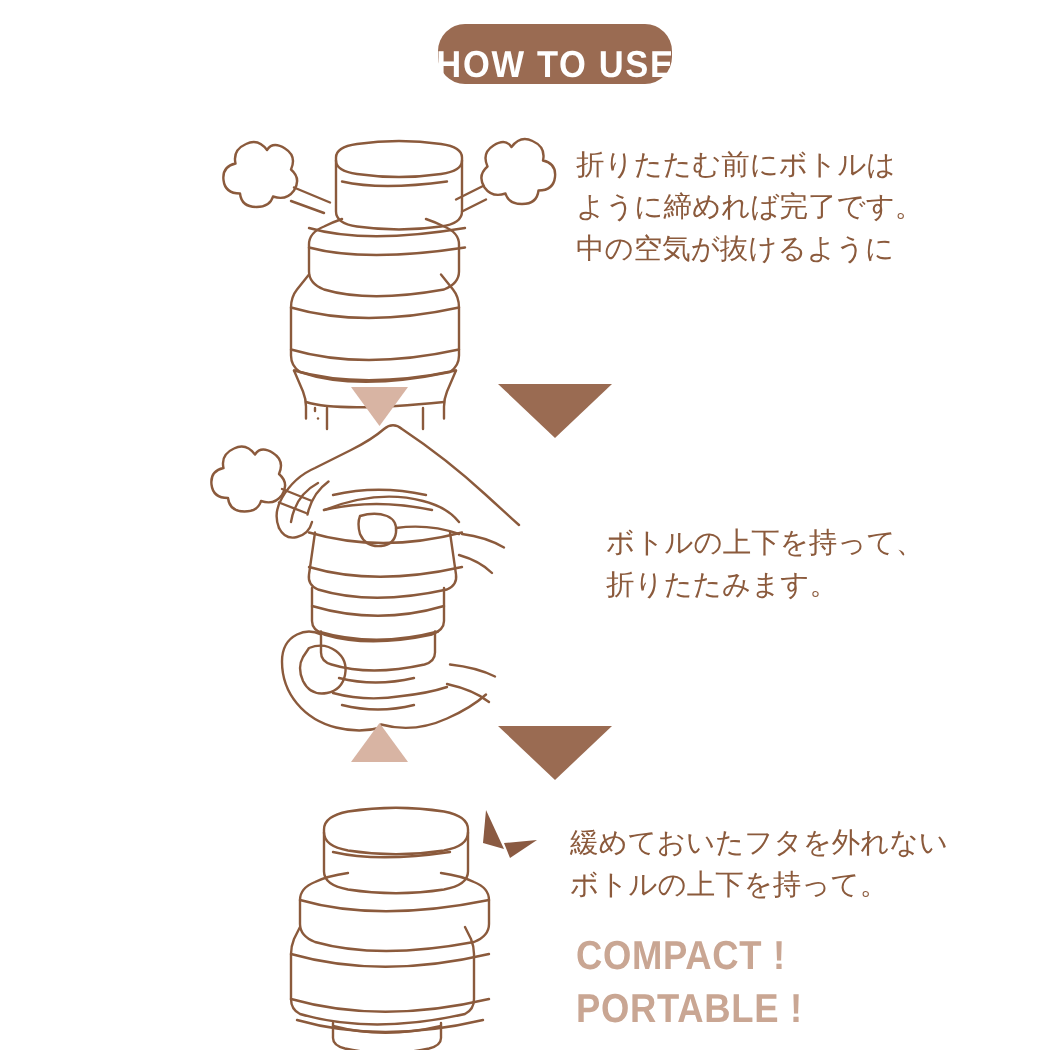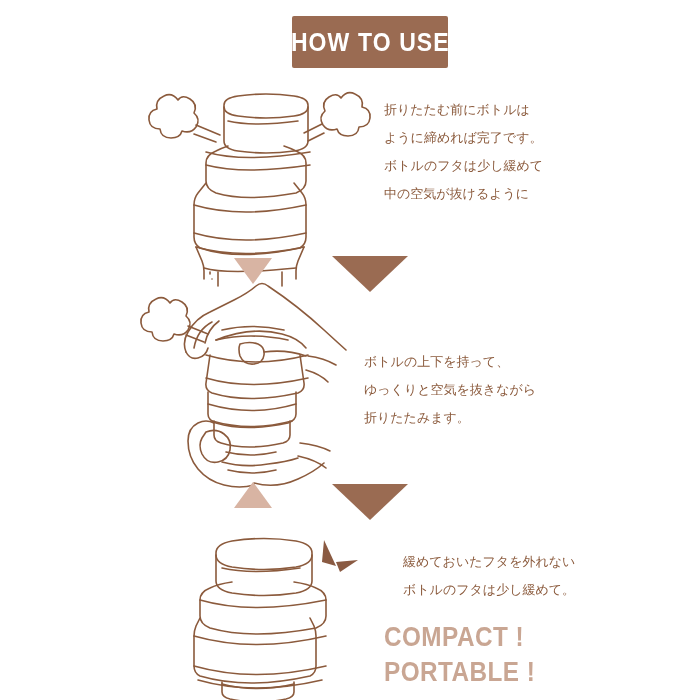--- a/index.html
+++ b/index.html
@@ -22,52 +22,52 @@
     width: 700px;
     height: 700px;
   }
 
   
   .header-badge {
     position: absolute;
     left: 292px;
     top: 16px;
     width: 156px;
-    height: 52px;
+    height: 40px;
     background: #9a6b52;
-    border-radius: 2px;
+    border-radius: 18px;
     display: flex;
-    align-items: center;
+    align-items: flex-end;
     justify-content: center;
   }
   .header-badge-text {
     color: #ffffff;
     font-family: "Liberation Sans Narrow", "Liberation Sans", sans-serif;
     font-weight: bold;
     font-size: 25px;
     letter-spacing: 1.2px;
     transform: scaleX(0.92);
     line-height: 1;
     white-space: nowrap;
   }
 
   
   .jp-block {
     position: absolute;
     color: #8b5a3c;
     font-family: "DejaVu Sans", "Liberation Sans", sans-serif;
-    font-size: 13px;
+    font-size: 19px;
     line-height: 28px;
     white-space: nowrap;
   }
   .jp-line { display: block; }
 
   #text-block-1 { left: 384px; top: 96px; }
-  #text-block-2 { left: 364px; top: 348px; }
-  #text-block-3 { left: 403px; top: 548px; }
+  #text-block-2 { left: 404px; top: 348px; }
+  #text-block-3 { left: 380px; top: 548px; }
 
   
   .tagline {
     position: absolute;
     left: 384px;
     top: 620px;
     color: #c9a693;
     font-family: "Liberation Sans Narrow", "Liberation Sans", sans-serif;
     font-weight: bold;
     font-size: 27px;
@@ -212,33 +212,31 @@
       <path d="M253,482 L272,508 L234,508 Z" fill="#d8b4a3"></path>
     </g>
     <g>
       <path d="M332,484 L408,484 L370,520 Z" fill="#9a6b52"></path>
     </g>
   </svg>
 
   <div class="jp-block" id="text-block-1">
     <span class="jp-line">折りたたむ前にボトルは</span>
     <span class="jp-line">ように締めれば完了です。</span>
-    <span class="jp-line">ボトルのフタは少し緩めて</span>
     <span class="jp-line">中の空気が抜けるように</span>
   </div>
 
   <div class="jp-block" id="text-block-2">
     <span class="jp-line">ボトルの上下を持って、</span>
-    <span class="jp-line">ゆっくりと空気を抜きながら</span>
     <span class="jp-line">折りたたみます。</span>
   </div>
 
   <div class="jp-block" id="text-block-3">
     <span class="jp-line">緩めておいたフタを外れない</span>
-    <span class="jp-line">ボトルのフタは少し緩めて。</span>
+    <span class="jp-line">ボトルの上下を持って。</span>
   </div>
 
   <div class="tagline">
     <span>COMPACT !</span>
     <span>PORTABLE !</span>
   </div>
 
 </div>
 
 </body></html>

